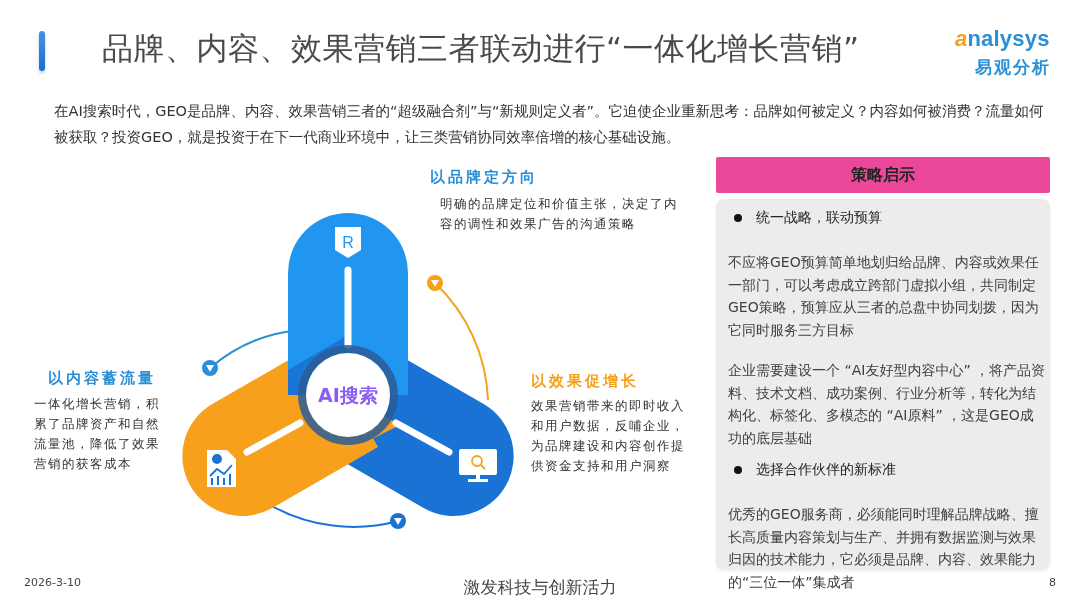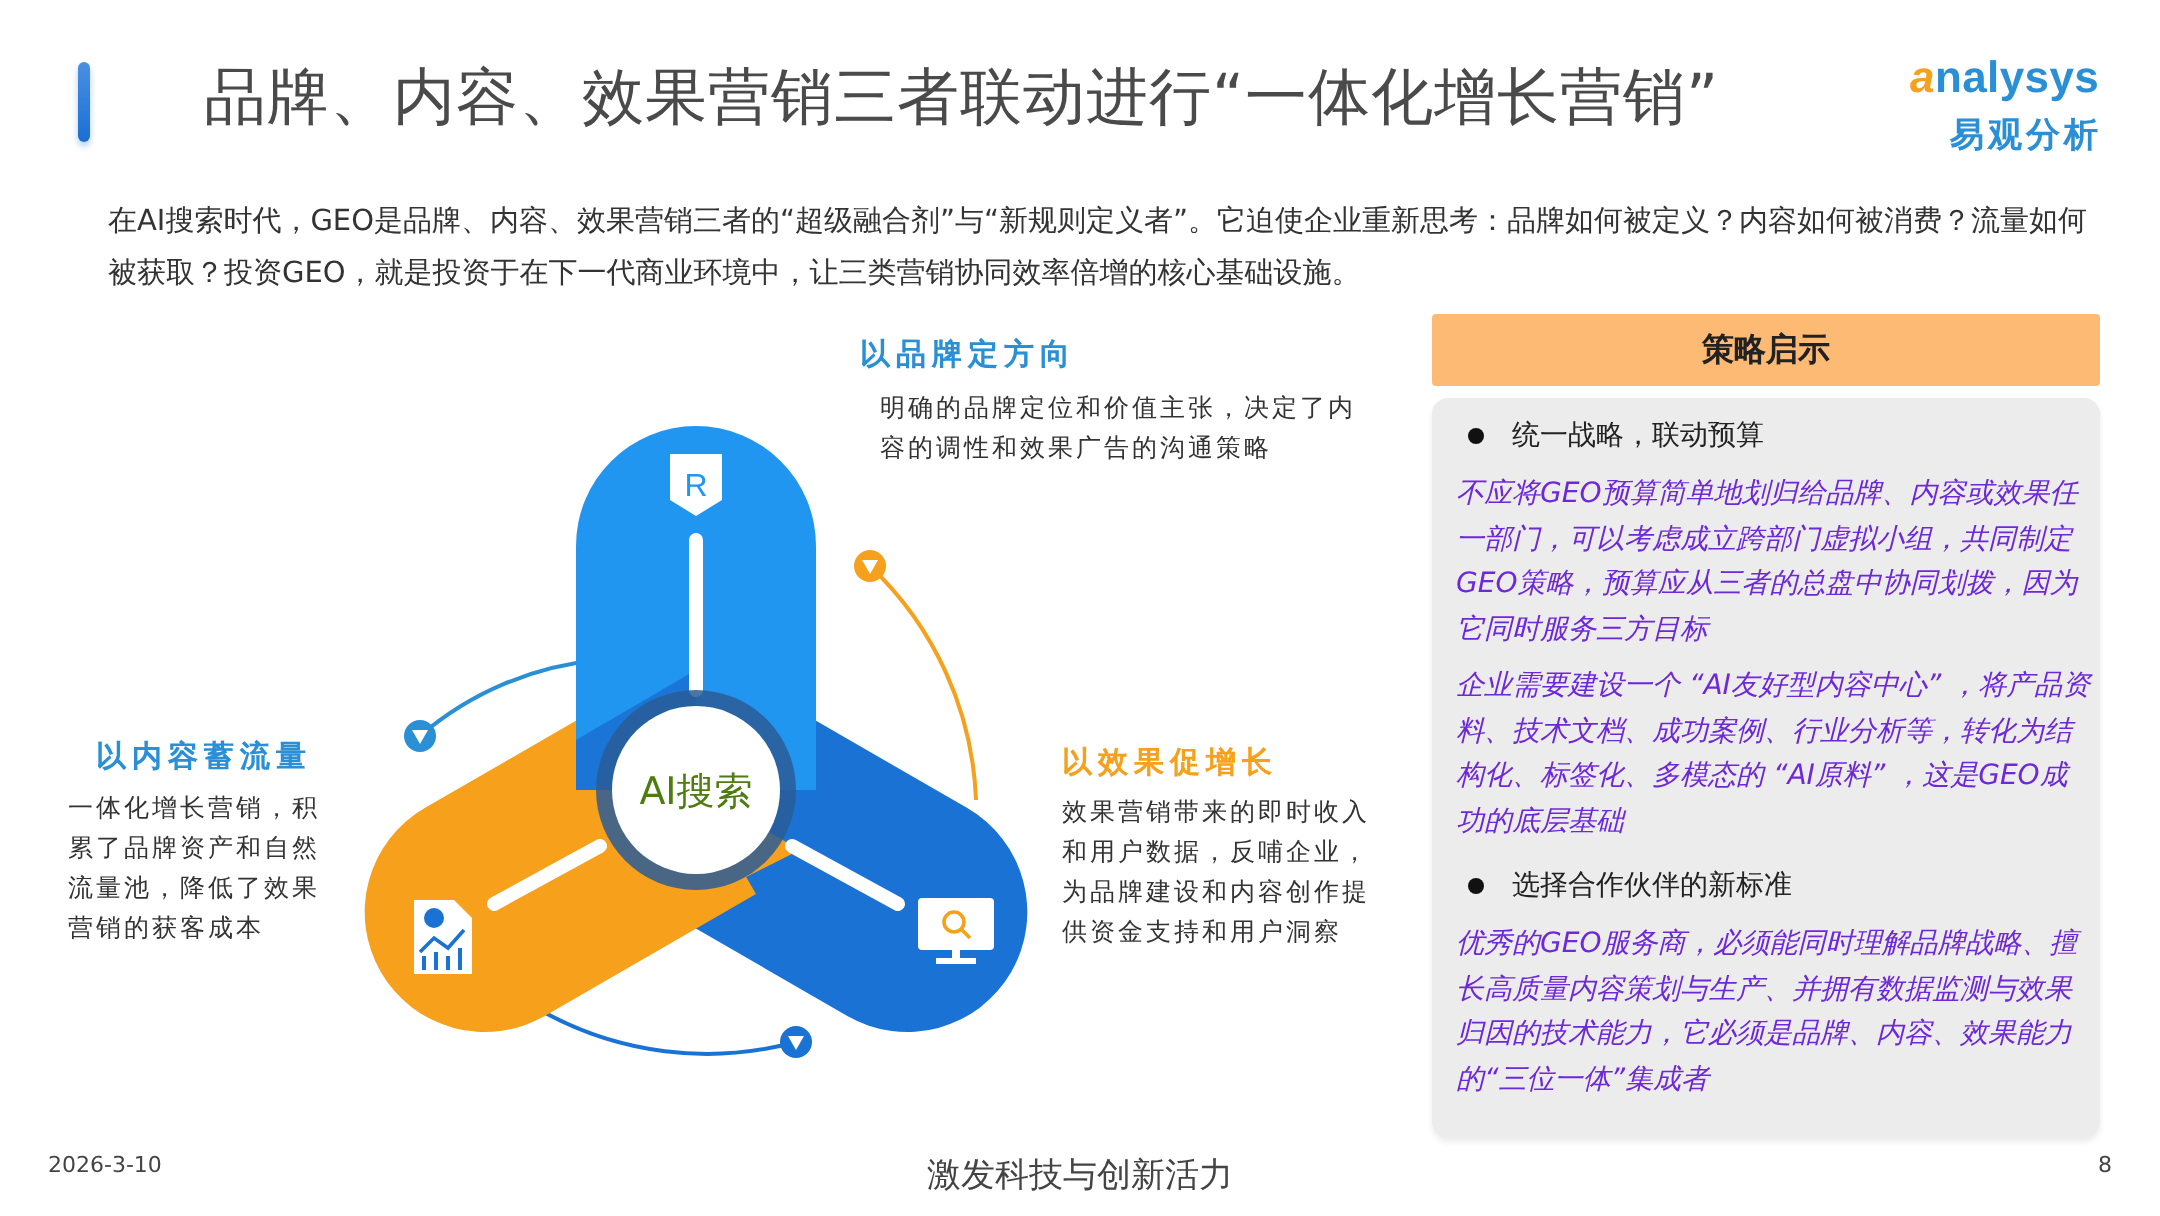--- a/index.html
+++ b/index.html
@@ -17,27 +17,27 @@
 
   .intro { position: absolute; left: 54px; top: 98px; width: 990px; font-size: 14.5px; line-height: 26px; color: #333; }
 
   .diagram { position: absolute; left: 0; top: 150px; width: 710px; height: 420px; }
 
   .sec-head { position: absolute; font-size: 15px; font-weight: bold; letter-spacing: 3px; white-space: nowrap; }
   .sec-body { position: absolute; font-size: 12.5px; line-height: 20px; color: #333; letter-spacing: 1.5px; }
   .blue { color: #2b8fd6; }
   .orange { color: #f5a11c; }
 
-  .panel-header { position: absolute; left: 716px; top: 157px; width: 334px; height: 36px; background: #fdba74;
+  .panel-header { position: absolute; left: 716px; top: 157px; width: 334px; height: 36px; background: #ec4899;
     display: flex; align-items: center; justify-content: center; font-size: 16px; font-weight: bold; color: #222; border-radius: 2px; }
   .panel-body { position: absolute; left: 716px; top: 199px; width: 334px; height: 370px; background: #ececec; border-radius: 8px;
     box-shadow: 0 2px 3px rgba(0,0,0,0.08); padding: 4px 4px 0 12px; }
   .bullet { display: flex; align-items: center; height: 30px; font-size: 14px; color: #222; }
   .bullet .dot { width: 8px; height: 8px; border-radius: 50%; background: #111; margin: 0 14px 0 6px; }
-  .para { font-size: 14px; line-height: 22.5px; color: #6d28d9; margin: 3px 0 6px 0; font-style: italic; }
+  .para { font-size: 14px; line-height: 22.5px; color: #404040; margin: 18px 0 6px 0; }
 
   .footer-date { position: absolute; left: 24px; top: 576px; font-size: 11px; color: #444; }
   .footer-center { position: absolute; left: 0; width: 1080px; top: 576px; text-align: center; font-size: 17px; color: #444; }
   .footer-page { position: absolute; right: 24px; top: 576px; font-size: 11px; color: #444; }
 </style>
 </head>
 <body>
 
 <div class="title-bar"></div>
 <div class="page-title">品牌、内容、效果营销三者联动进行“一体化增长营销”</div>
@@ -108,21 +108,21 @@
     </g>
 
     <g>
       <rect x="459" y="449" width="38" height="26" rx="2" fill="#ffffff"></rect>
       <rect x="476" y="475" width="4" height="5" fill="#ffffff"></rect>
       <rect x="468" y="479" width="20" height="3" fill="#ffffff"></rect>
       <circle cx="477" cy="461" r="5" fill="none" stroke="#f7a01c" stroke-width="1.8"></circle>
       <line x1="481" y1="465" x2="485" y2="469" stroke="#f7a01c" stroke-width="1.8"></line>
     </g>
   </svg>
-  <div style="position:absolute; left:306px; top:233px; width:84px; text-align:center; font-size:19px; font-weight:normal; color:#4d7c0f;">AI搜索</div>
+  <div style="position:absolute; left:306px; top:233px; width:84px; text-align:center; font-size:19px; font-weight:bold; color:#8b5cf6;">AI搜索</div>
 
   <div class="sec-head blue" style="left:430px; top:18px;">以品牌定方向</div>
   <div class="sec-body" style="left:440px; top:44px; width:250px;">明确的品牌定位和价值主张，决定了内容的调性和效果广告的沟通策略</div>
 
   <div class="sec-head blue" style="left:48px; top:219px;">以内容蓄流量</div>
   <div class="sec-body" style="left:34px; top:244px; width:130px;">一体化增长营销，积累了品牌资产和自然流量池，降低了效果营销的获客成本</div>
 
   <div class="sec-head orange" style="left:531px; top:222px;">以效果促增长</div>
   <div class="sec-body" style="left:531px; top:246px; width:160px;">效果营销带来的即时收入和用户数据，反哺企业，为品牌建设和内容创作提供资金支持和用户洞察</div>
 </div>

